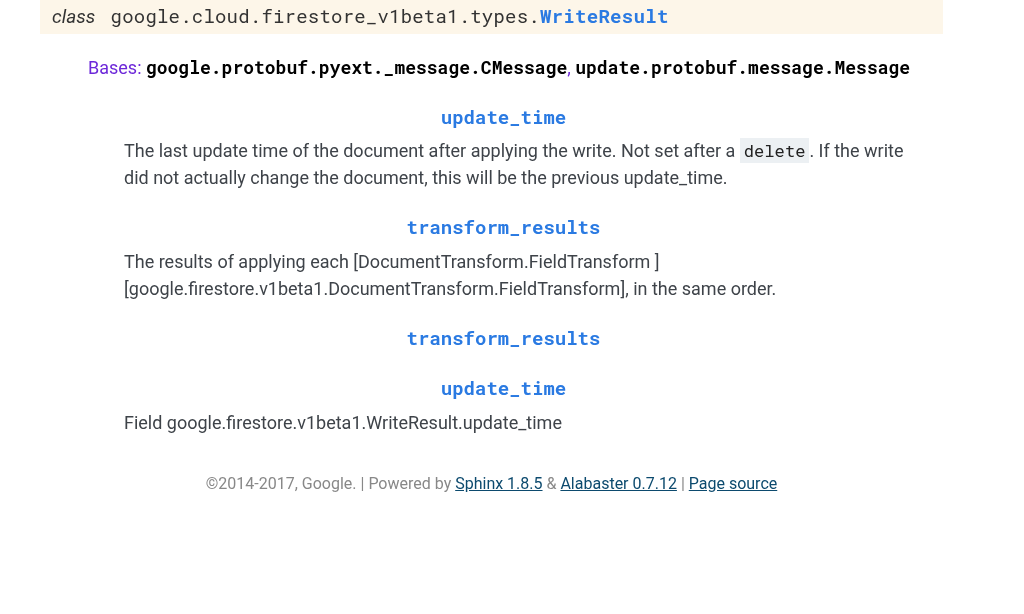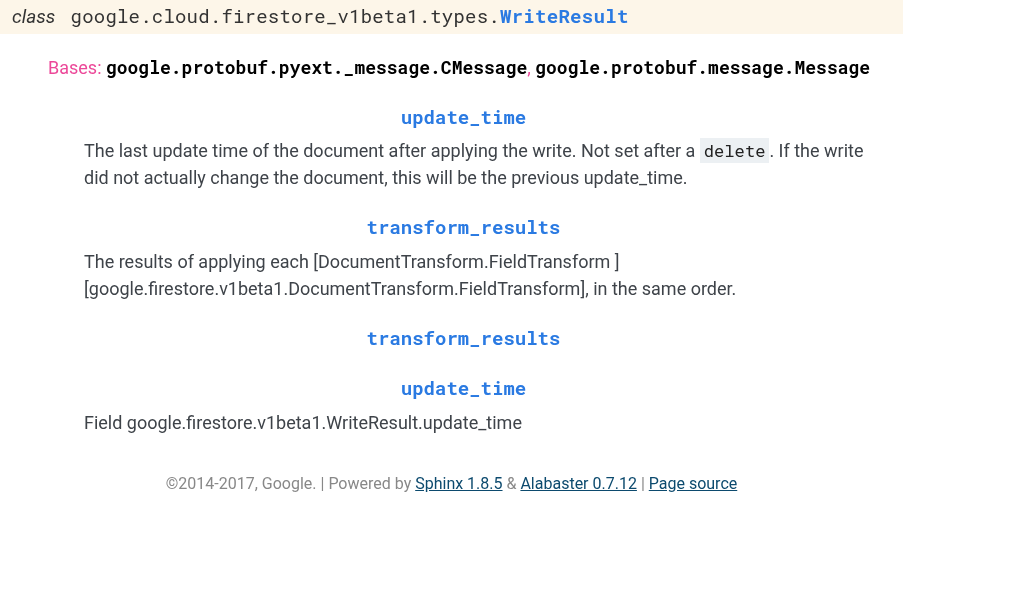--- a/index.html
+++ b/index.html
@@ -8,20 +8,21 @@
     font-family: -apple-system, BlinkMacSystemFont, "Segoe UI", Roboto, Helvetica, Arial, sans-serif;
     font-size: 18px;
     line-height: 1.5;
     color: #3e4349;
     background: #ffffff;
     width: 1024px;
   }
   .page {
     width: 903px;
     box-sizing: border-box;
+    margin-left: 40px;
   }
   .monospace {
     font-family: "Roboto Mono", Menlo, Consolas, "Courier New", monospace;
   }
   dl.class {
     margin: 0;
     padding: 0;
   }
   dl.class > dt.sig {
     background: #fdf6e9;
@@ -53,21 +54,21 @@
   }
   dl.class > dd p {
     margin: 12px 0;
     font-size: 18px;
     color: #3e4349;
   }
   .bases-line {
     font-size: 18px;
   }
   .bases-label {
-    color: #ec4899;
+    color: #6d28d9;
   }
   .bases-code {
     font-family: "Roboto Mono", Menlo, Consolas, "Courier New", monospace;
     font-weight: 700;
     color: #000000;
   }
   dl.attribute {
     margin: 22px 0 10px 0;
   }
   dl.attribute > dt {
@@ -118,21 +119,21 @@
 
 <div class="page">
   <dl class="class">
     <dt class="sig">
       <em class="property">class</em>
       <span class="descclassname monospace">google.cloud.firestore_v1beta1.types.</span><span class="descname monospace">WriteResult</span>
     </dt>
     <dd>
       <p class="bases-line">
         <span class="bases-label">Bases:</span>
-        <span class="bases-code">google.protobuf.pyext._message.CMessage</span><span class="bases-label">, </span><span class="bases-code">google.protobuf.message.Message</span>
+        <span class="bases-code">google.protobuf.pyext._message.CMessage</span><span class="bases-label">, </span><span class="bases-code">update.protobuf.message.Message</span>
       </p>
 
 
       <dl class="attribute">
         <dt><span class="attrname">update_time</span></dt>
         <dd>
           <p>
             <span>The last update time of the document after applying the write. Not set after a </span><code class="literal">delete</code><span>. If the write did not actually change the document, this will be the previous update_time.</span>
           </p>
         </dd>

